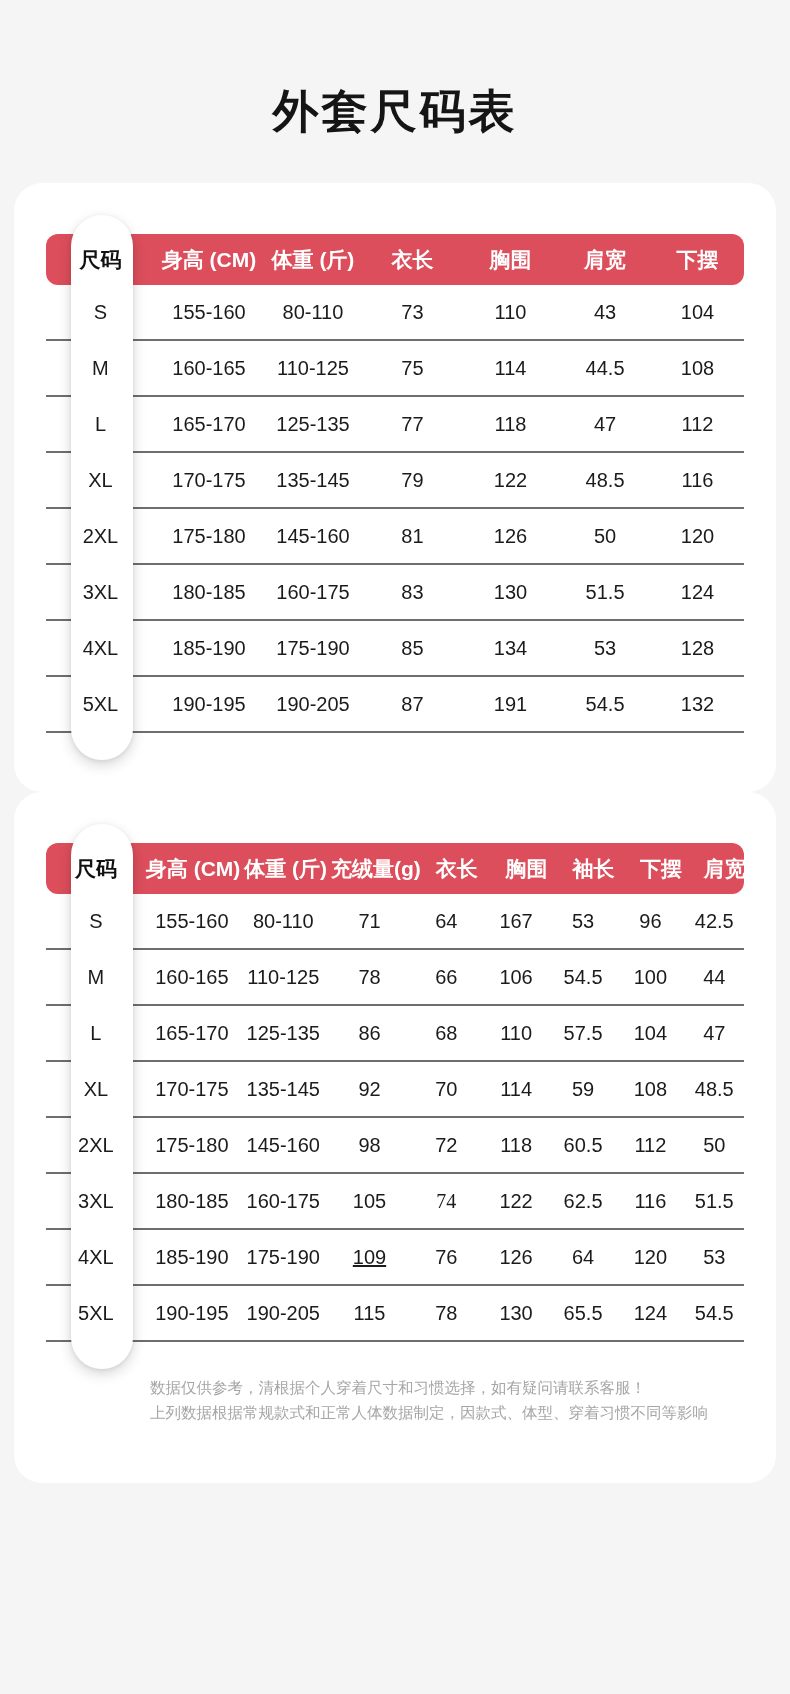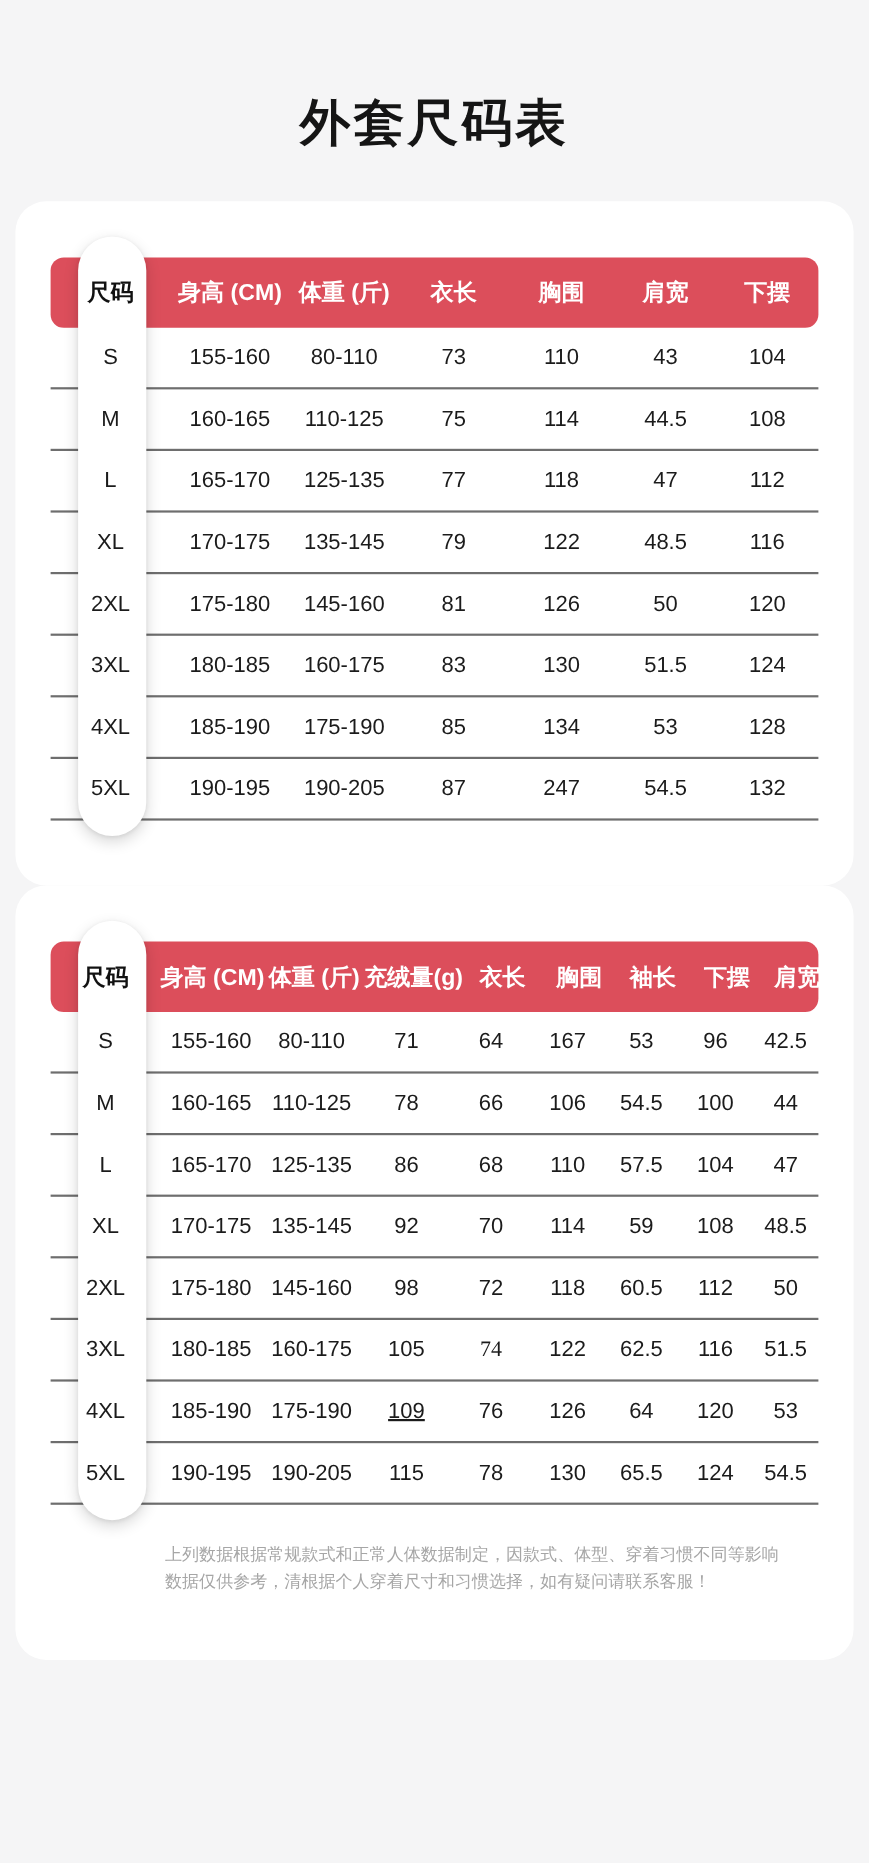--- a/index.html
+++ b/index.html
@@ -36,21 +36,21 @@
     top:-19px;
     width:62px;
     height:545px;
     background:#ffffff;
     border-radius:31px;
     box-shadow:0 5px 14px rgba(0,0,0,0.16), 0 1px 4px rgba(0,0,0,0.08);
     z-index:1;
   }
   .header-row{
     position:relative;
-    height:64px;
+    height:51px;
     background:#dc4e5b;
     border-radius:12px;
     display:flex;
     align-items:center;
   }
   .hcell{
     position:relative;
     z-index:2;
     text-align:center;
     color:#ffffff;
@@ -167,21 +167,21 @@
             <div class="tcell" style="flex: 0 0 14.2%;">85</div>
             <div class="tcell" style="flex: 0 0 13.9%;">134</div>
             <div class="tcell" style="flex: 0 0 13.2%;">53</div>
             <div class="tcell" style="flex: 0 0 13.3%;">128</div>
           </div>
           <div class="trow">
             <div class="tcell" style="flex: 0 0 15.6%;">5XL</div>
             <div class="tcell" style="flex: 0 0 15.5%;">190-195</div>
             <div class="tcell" style="flex: 0 0 14.3%;">190-205</div>
             <div class="tcell" style="flex: 0 0 14.2%;">87</div>
-            <div class="tcell" style="flex: 0 0 13.9%;">247</div>
+            <div class="tcell" style="flex: 0 0 13.9%;">191</div>
             <div class="tcell" style="flex: 0 0 13.2%;">54.5</div>
             <div class="tcell" style="flex: 0 0 13.3%;">132</div>
           </div>
         </div>
     </div>
   </section>
 
 
   <section class="card card-inner">
     <div class="table-wrap">
@@ -281,19 +281,19 @@
             <div class="tcell" style="flex: 0 0 13%;">190-205</div>
             <div class="tcell" style="flex: 0 0 11.7%;">115</div>
             <div class="tcell" style="flex: 0 0 10.3%;">78</div>
             <div class="tcell" style="flex: 0 0 9.7%;">130</div>
             <div class="tcell" style="flex: 0 0 9.5%;">65.5</div>
             <div class="tcell" style="flex: 0 0 9.8%;">124</div>
             <div class="tcell" style="flex: 0 0 8.5%;">54.5</div>
           </div>
         </div>
       <div class="notes">
+        <p>数据仅供参考，清根据个人穿着尺寸和习惯选择，如有疑问请联系客服！</p>
         <p>上列数据根据常规款式和正常人体数据制定，因款式、体型、穿着习惯不同等影响</p>
-        <p>数据仅供参考，清根据个人穿着尺寸和习惯选择，如有疑问请联系客服！</p>
       </div>
     </div>
   </section>
 
 </div>
 
 </body></html>

